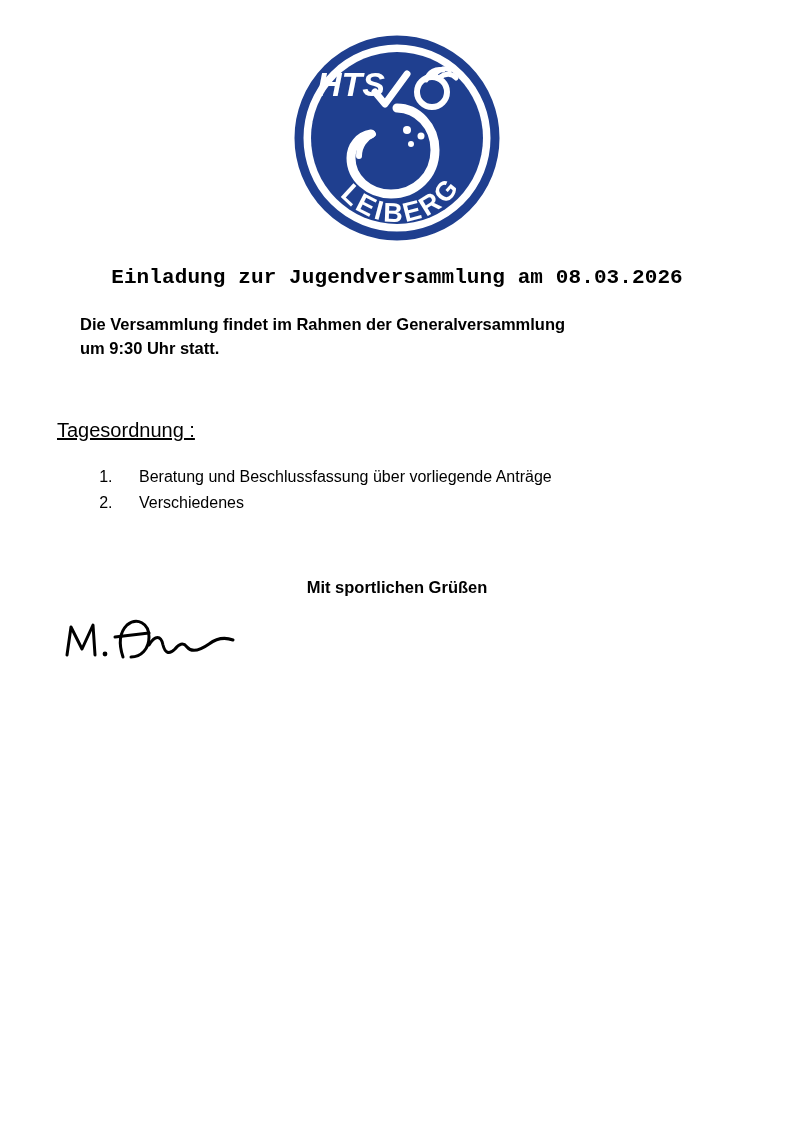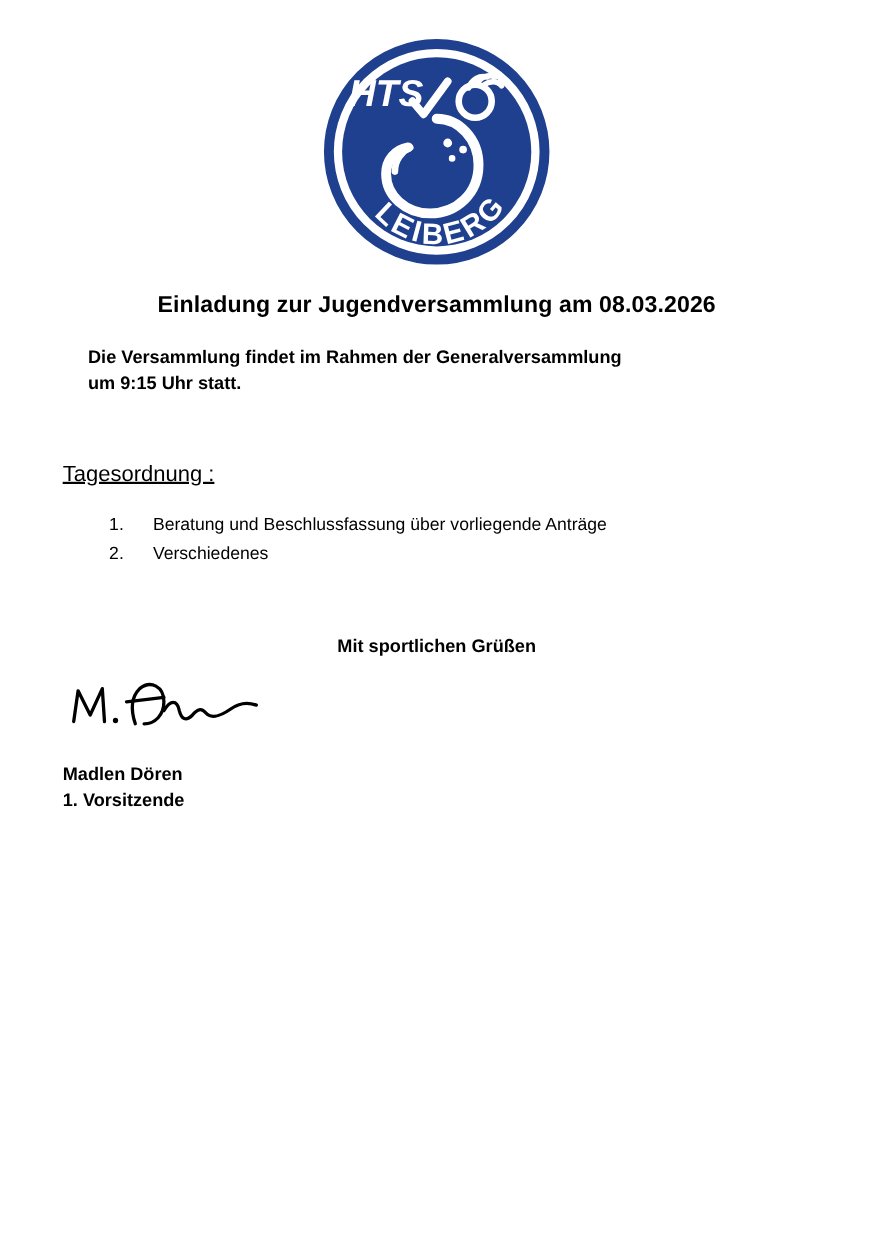--- a/index.html
+++ b/index.html
@@ -42,20 +42,21 @@
     height: 216px;
   }
 
   
   .title {
     text-align: center;
     font-size: 21px;
     font-weight: bold;
     margin-top: 20px;
     letter-spacing: 0.1px;
+    font-family: Liberation Mono, monospace;
   }
   .subtitle {
     font-size: 16.5px;
     font-weight: bold;
     margin-top: 24px;
     line-height: 1.45;
     padding: 0 80px;
   }
 
   
@@ -137,21 +138,21 @@
           <textPath href="#arcBottom" startOffset="22%">LEIBERG</textPath>
         </text>
       </svg>
     </div>
   </div>
 
   <h1 class="title">Einladung zur Jugendversammlung am 08.03.2026</h1>
 
   <div class="subtitle">
     <div>Die Versammlung findet im Rahmen der Generalversammlung</div>
-    <div>um 9:15 Uhr statt.</div>
+    <div>um 9:30 Uhr statt.</div>
   </div>
 
   <div class="content">
 
     <div class="agenda-heading">Tagesordnung :</div>
 
     <ol class="agenda">
       <li>Beratung und Beschlussfassung über vorliegende Anträge</li>
       <li>Verschiedenes</li>
     </ol>
@@ -168,19 +169,15 @@
 
           <path d="M66 46 C62 34 62 22 70 14 C80 6 92 12 92 26 C92 38 84 46 74 46"></path>
           <path d="M58 26 L92 22"></path>
 
           <path d="M92 34 C98 24 104 24 106 34 C108 42 112 44 118 38 C122 33 126 31 130 36
                    C134 41 142 40 152 33 C160 27 168 26 176 29"></path>
         </g>
       </svg>
     </div>
 
-    <div class="signer">
-      <div>Madlen Dören</div>
-      <div>1. Vorsitzende</div>
-    </div>
 
   </div>
 </div>
 
 </body></html>

